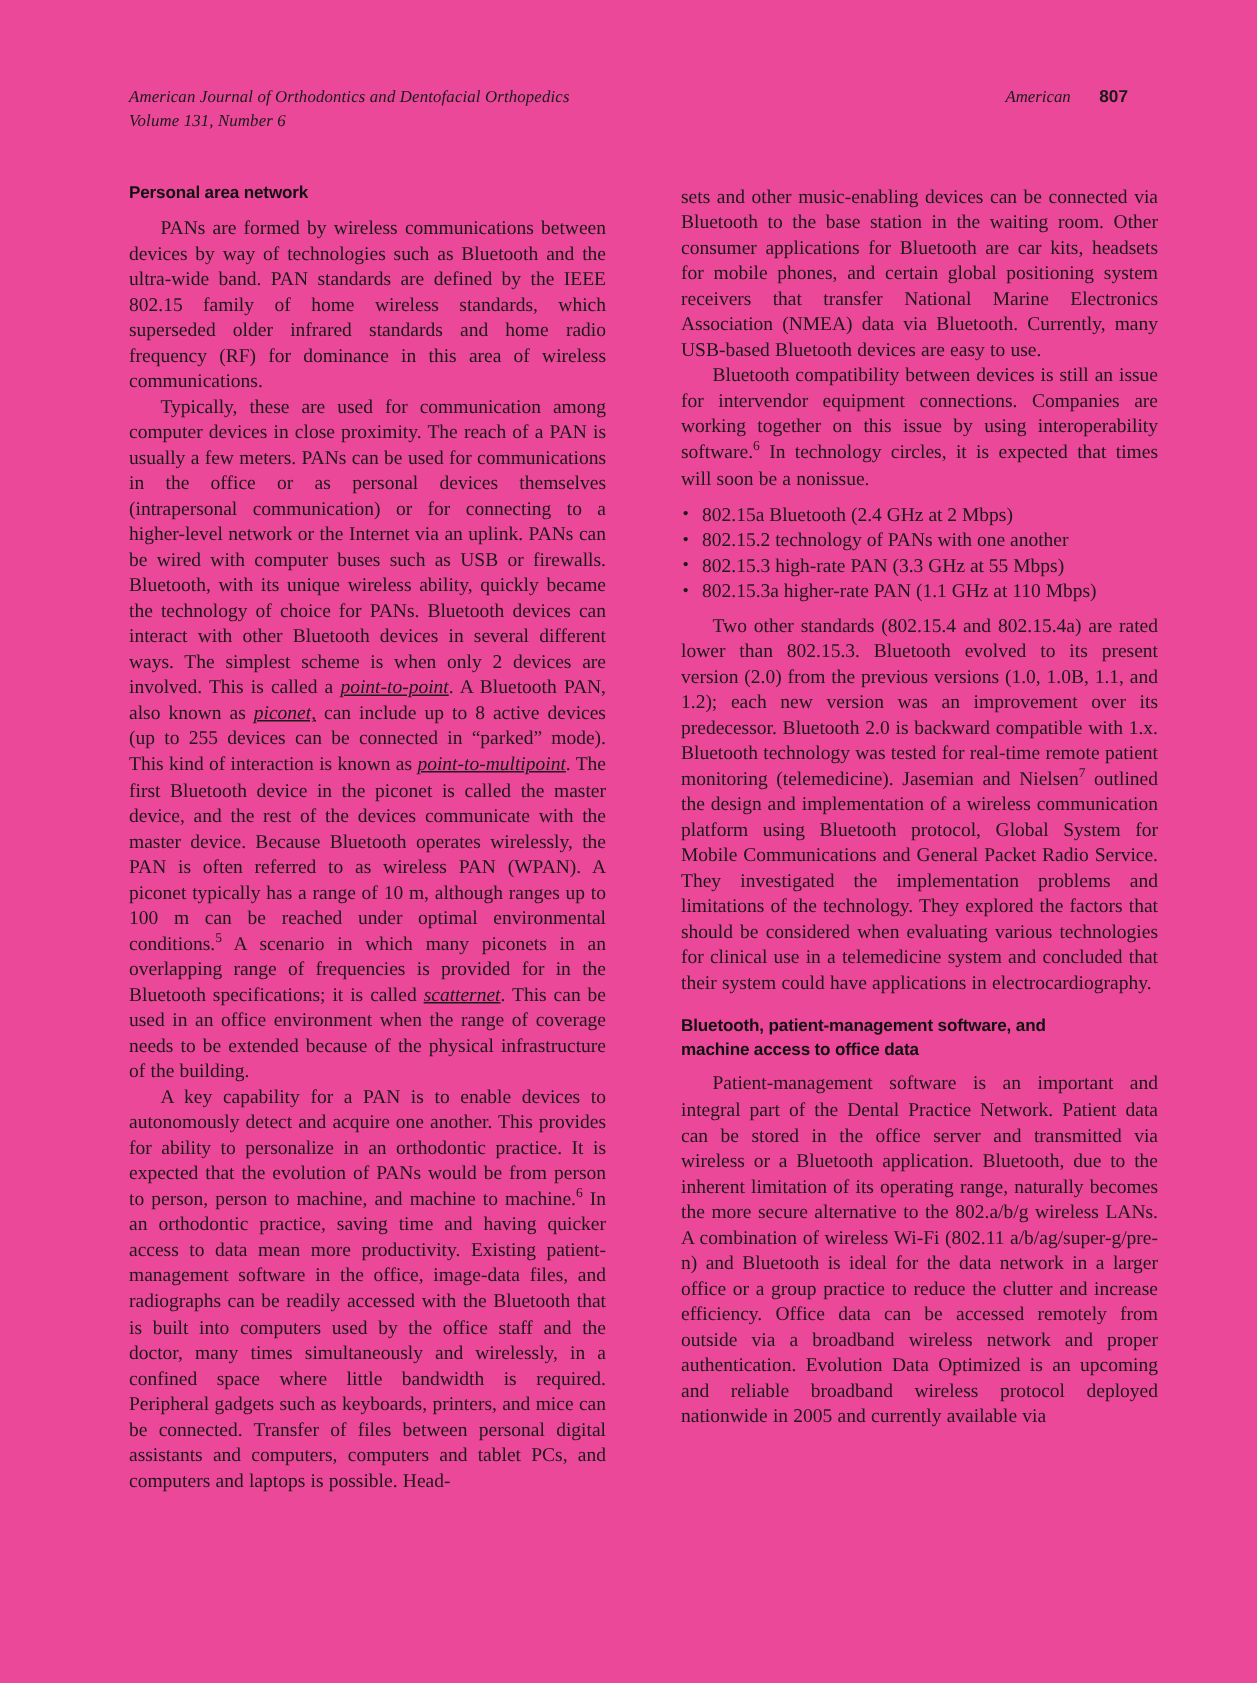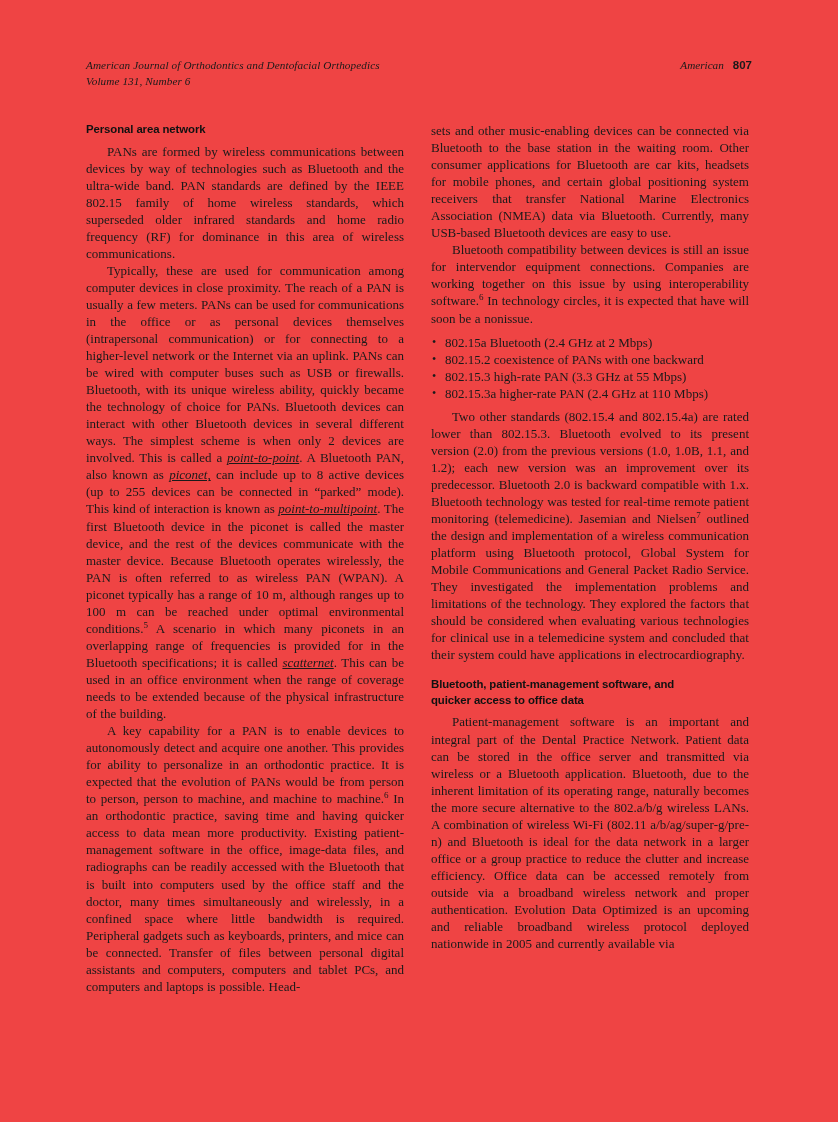--- a/index.html
+++ b/index.html
@@ -14,21 +14,21 @@
     color: #1a1a1a;
     position: relative;
     overflow: hidden;
   }
 
   .page {
     position: absolute;
     left: 0; top: 0;
     width: 838px;
     height: 1122px;
-    background: #ef4444;
+    background: #ec4899;
   }
 
   
   .running-head {
     position: absolute;
     left: 86px;
     top: 58px;
     width: 666px;
     height: 34px;
   }
@@ -50,32 +50,32 @@
     font-size: 11.2px;
     line-height: 15.5px;
   }
   .rh-author {
     font-style: italic;
   }
   .rh-page {
     font-family: "Liberation Sans", "DejaVu Sans", sans-serif;
     font-weight: bold;
     font-size: 11.5px;
-    margin-left: 9px;
+    margin-left: 19px;
   }
 
   
   .col {
     position: absolute;
     top: 122px;
     width: 318px;
     height: 952px;
   }
   .col-left  { left: 86px; }
-  .col-right { left: 431px; }
+  .col-right { left: 454px; }
 
   h2.sec-head {
     font-family: Liberation Sans, sans-serif;
     font-weight: bold;
     font-size: 11.4px;
     line-height: 15.5px;
     margin: 0 0 5px 0;
     color: #111;
     letter-spacing: -0.1px;
   }
@@ -147,31 +147,31 @@
 
     <p class="body"><span>A key capability for a PAN is to enable devices to autonomously detect and acquire one another. This provides for ability to personalize in an orthodontic practice. It is expected that the evolution of PANs would be from person to person, person to machine, and machine to machine.</span><sup>6</sup><span> In an orthodontic practice, saving time and having quicker access to data mean more productivity. Existing patient-management software in the office, image-data files, and radiographs can be readily accessed with the Bluetooth that is built into computers used by the office staff and the doctor, many times simultaneously and wirelessly, in a confined space where little bandwidth is required. Peripheral gadgets such as keyboards, printers, and mice can be connected. Transfer of files between personal digital assistants and computers, computers and tablet PCs, and computers and laptops is possible. Head-</span></p>
 
   </div>
 
   <div class="col col-right">
 
     <p class="body no-indent">sets and other music-enabling devices can be connected via Bluetooth to the base station in the waiting room. Other consumer applications for Bluetooth are car kits, headsets for mobile phones, and certain global positioning system receivers that transfer National Marine Electronics Association (NMEA) data via Bluetooth. Currently, many USB-based Bluetooth devices are easy to use.</p>
 
 
-    <p class="body"><span>Bluetooth compatibility between devices is still an issue for intervendor equipment connections. Companies are working together on this issue by using interoperability software.</span><sup>6</sup><span> In technology circles, it is expected that have will soon be a nonissue.</span></p>
+    <p class="body"><span>Bluetooth compatibility between devices is still an issue for intervendor equipment connections. Companies are working together on this issue by using interoperability software.</span><sup>6</sup><span> In technology circles, it is expected that times will soon be a nonissue.</span></p>
 
 
     <ul class="std-list">
       <li><span class="bullet">•</span><span>802.15a Bluetooth (2.4 GHz at 2 Mbps)</span></li>
-      <li><span class="bullet">•</span><span>802.15.2 coexistence of PANs with one backward</span></li>
+      <li><span class="bullet">•</span><span>802.15.2 technology of PANs with one another</span></li>
       <li><span class="bullet">•</span><span>802.15.3 high-rate PAN (3.3 GHz at 55 Mbps)</span></li>
-      <li><span class="bullet">•</span><span>802.15.3a higher-rate PAN (2.4 GHz at 110 Mbps)</span></li>
+      <li><span class="bullet">•</span><span>802.15.3a higher-rate PAN (1.1 GHz at 110 Mbps)</span></li>
     </ul>
 
     <p class="body"><span>Two other standards (802.15.4 and 802.15.4a) are rated lower than 802.15.3. Bluetooth evolved to its present version (2.0) from the previous versions (1.0, 1.0B, 1.1, and 1.2); each new version was an improvement over its predecessor. Bluetooth 2.0 is backward compatible with 1.x. Bluetooth technology was tested for real-time remote patient monitoring (telemedicine). Jasemian and Nielsen</span><sup>7</sup><span> outlined the design and implementation of a wireless communication platform using Bluetooth protocol, Global System for Mobile Communications and General Packet Radio Service. They investigated the implementation problems and limitations of the technology. They explored the factors that should be considered when evaluating various technologies for clinical use in a telemedicine system and concluded that their system could have applications in electrocardiography.</span></p>
 
-    <h2 class="sec-head spaced-before"><span>Bluetooth, patient-management software, and</span><br><span>quicker access to office data</span></h2>
+    <h2 class="sec-head spaced-before"><span>Bluetooth, patient-management software, and</span><br><span>machine access to office data</span></h2>
 
     <p class="body">Patient-management software is an important and integral part of the Dental Practice Network. Patient data can be stored in the office server and transmitted via wireless or a Bluetooth application. Bluetooth, due to the inherent limitation of its operating range, naturally becomes the more secure alternative to the 802.a/b/g wireless LANs. A combination of wireless Wi-Fi (802.11 a/b/ag/super-g/pre-n) and Bluetooth is ideal for the data network in a larger office or a group practice to reduce the clutter and increase efficiency. Office data can be accessed remotely from outside via a broadband wireless network and proper authentication. Evolution Data Optimized is an upcoming and reliable broadband wireless protocol deployed nationwide in 2005 and currently available via</p>
 
   </div>
 
 </div>
 
 </body></html>

